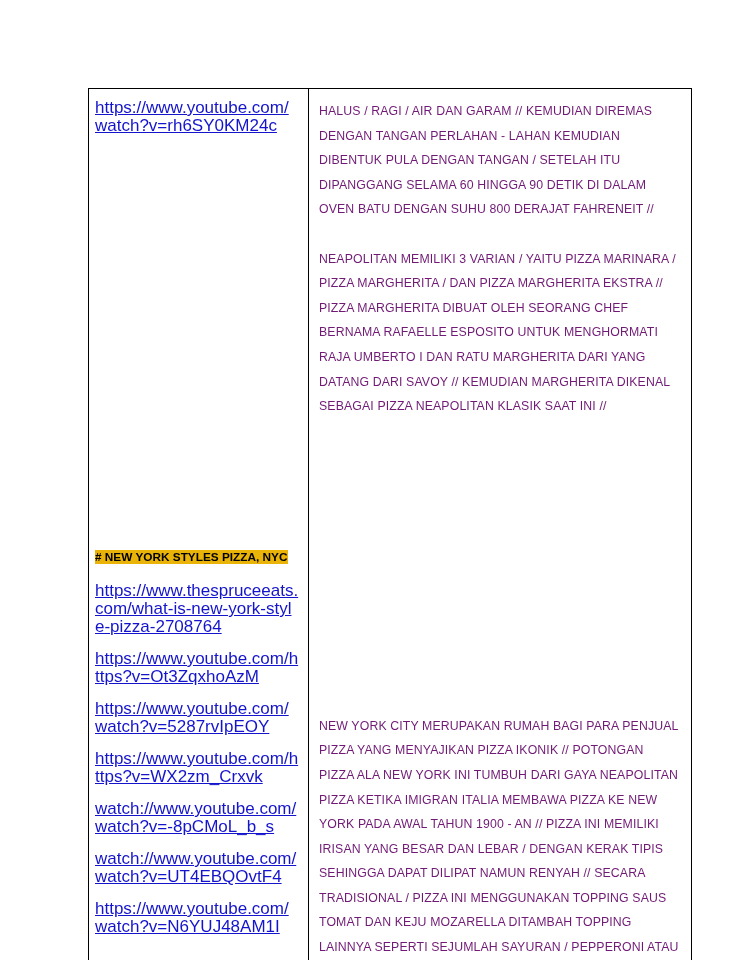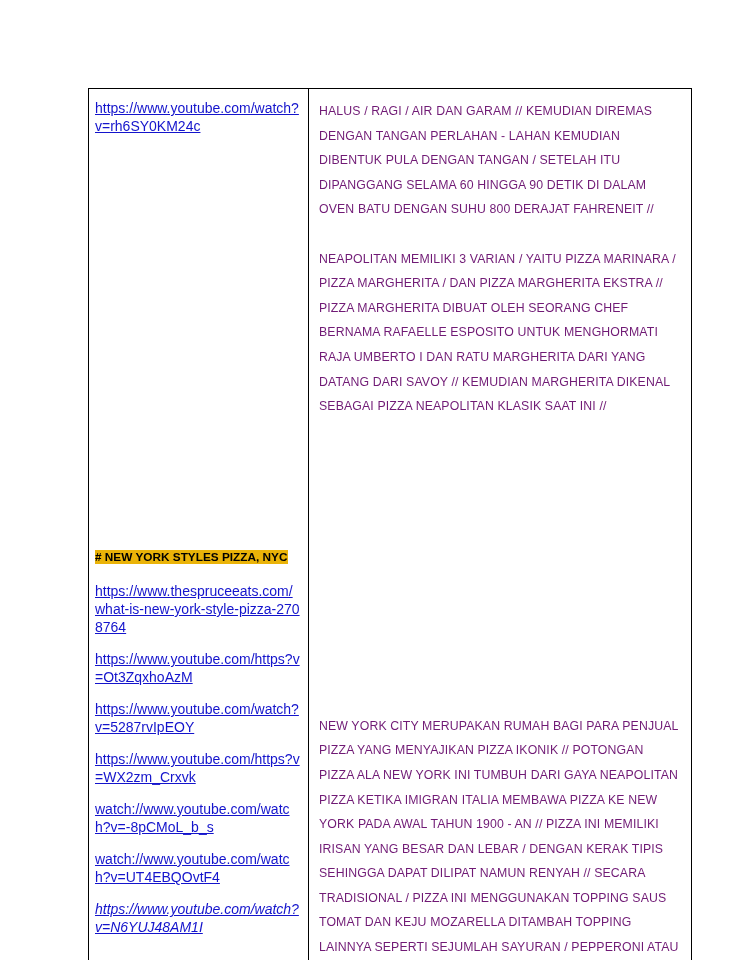--- a/index.html
+++ b/index.html
@@ -39,24 +39,23 @@
   }
   td.col-body {
     width: 362px;
     padding: 10px 10px 10px 10px;
   }
   .link-block {
     margin: 0 0 14px 0;
   }
   .link-block:last-child {
     margin-bottom: 0;
-    font-style: italic;
   }
   .doc-link {
-    font-size: 14px;
+    font-size: 17px;
     line-height: 16.5px;
     color: #1414cc;
     text-decoration: underline;
     word-break: break-all;
     display: inline;
     cursor: pointer;
   }
   .heading-hl {
     display: inline;
     background: #eab308;

